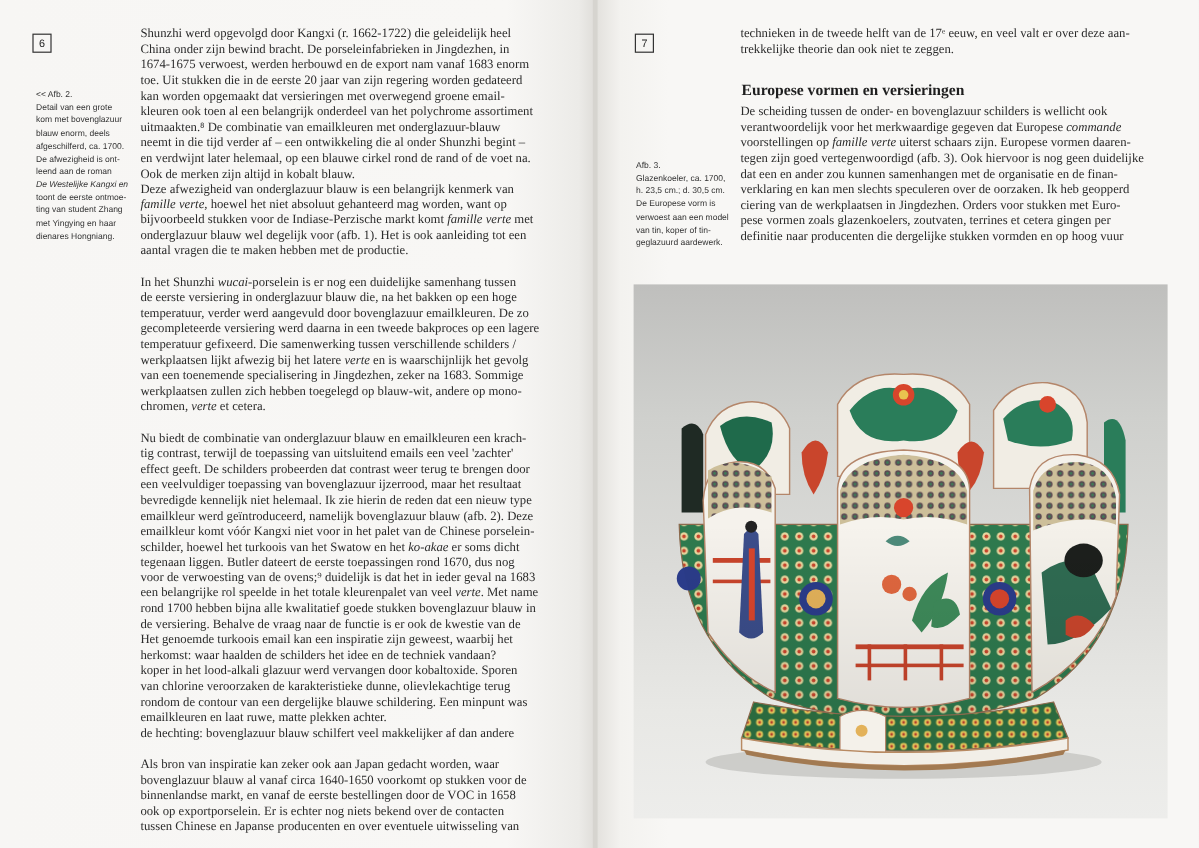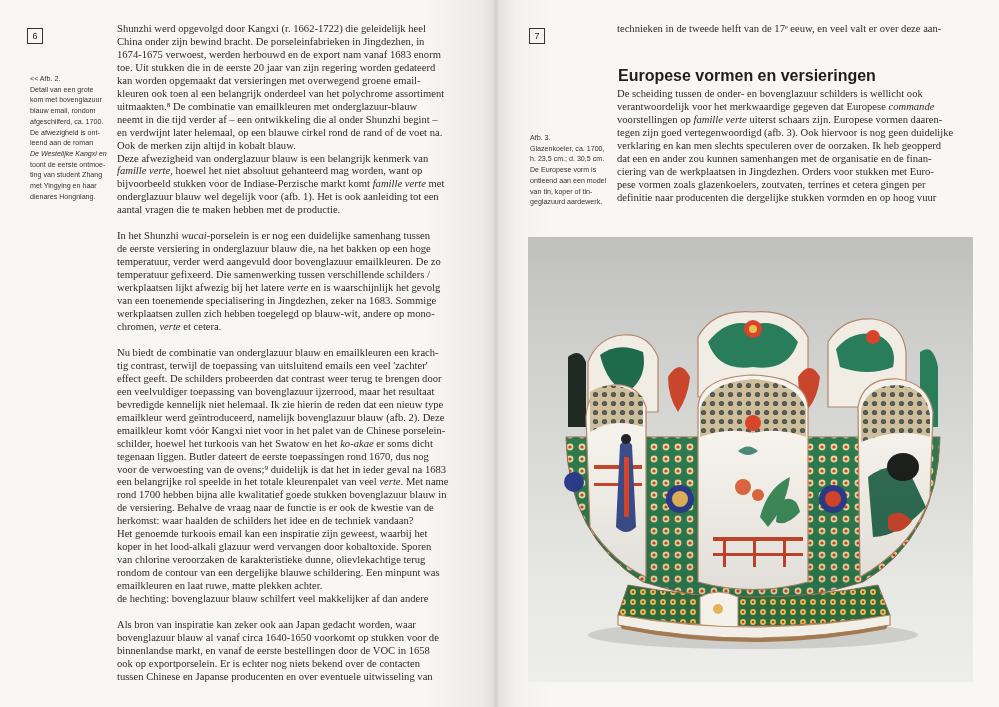--- a/index.html
+++ b/index.html
@@ -24,22 +24,22 @@
     font-size:7.1px; line-height:10.7px; color:#333; font-weight:normal;
   }
   .caption .ln { display:block; white-space:nowrap; }
 
   .col { position:absolute; font-size:10.6px; line-height:12.95px; color:#2b2b2b; }
   .col .ln { display:block; white-space:nowrap; }
   .col p { margin:0; }
   .gap { height:13px; }
 
   .heading {
-    position:absolute; font-family:Liberation Sans, sans-serif;
-    font-size:16px; font-weight:bold; color:#1e1e1e; white-space:nowrap;
+    position:absolute; font-family:Liberation Serif, serif;
+    font-size:13px; font-weight:bold; color:#1e1e1e; white-space:nowrap;
   }
 
   .photo {
     position:absolute; left:528px; top:237px; width:445px; height:445px;
     background:linear-gradient(to bottom,#bfbfbd 0%,#cfd0cd 25%,#dcdcd9 55%,#e8e8e5 80%,#ededeb 100%);
     overflow:hidden;
   }
 </style>
 </head>
 <body>
@@ -47,21 +47,21 @@
 <div class="page page-left"></div>
 <div class="page page-right"></div>
 <div class="gutter"></div>
 
 <div class="page-num" style="left:27px;top:28px;">6</div>
 
 <div class="caption" style="left:30px;top:74px;">
   <span class="ln">&lt;&lt; Afb. 2.</span>
   <span class="ln">Detail van een grote</span>
   <span class="ln">kom met bovenglazuur</span>
-  <span class="ln">blauw email, rondom</span>
+  <span class="ln">blauw enorm, deels</span>
   <span class="ln">afgeschilferd, ca. 1700.</span>
   <span class="ln">De afwezigheid is ont-</span>
   <span class="ln">leend aan de roman</span>
   <span class="ln" style="font-style:italic">De Westelijke Kangxi en</span>
   <span class="ln">toont de eerste ontmoe-</span>
   <span class="ln">ting van student Zhang</span>
   <span class="ln">met Yingying en haar</span>
   <span class="ln">dienares Hongniang.</span>
 </div>
 
@@ -81,20 +81,21 @@
       <span class="ln"><i>famille verte</i>, hoewel het niet absoluut gehanteerd mag worden, want op</span>
       <span class="ln">bijvoorbeeld stukken voor de Indiase-Perzische markt komt <i>famille verte</i> met</span>
       <span class="ln">onderglazuur blauw wel degelijk voor (afb. 1). Het is ook aanleiding tot een</span>
       <span class="ln">aantal vragen die te maken hebben met de productie.</span>
     </p>
   <div class="gap"></div>
   <p id="lp1">
       <span class="ln">In het Shunzhi <i>wucai</i>-porselein is er nog een duidelijke samenhang tussen</span>
       <span class="ln">de eerste versiering in onderglazuur blauw die, na het bakken op een hoge</span>
       <span class="ln">temperatuur, verder werd aangevuld door bovenglazuur emailkleuren. De zo</span>
+      <span class="ln">gecompleteerde versiering werd daarna in een tweede bakproces op een lagere</span>
       <span class="ln">temperatuur gefixeerd. Die samenwerking tussen verschillende schilders /</span>
       <span class="ln">werkplaatsen lijkt afwezig bij het latere <i>verte</i> en is waarschijnlijk het gevolg</span>
       <span class="ln">van een toenemende specialisering in Jingdezhen, zeker na 1683. Sommige</span>
       <span class="ln">werkplaatsen zullen zich hebben toegelegd op blauw-wit, andere op mono-</span>
       <span class="ln">chromen, <i>verte</i> et cetera.</span>
     </p>
   <div class="gap"></div>
   <p id="lp2">
       <span class="ln">Nu biedt de combinatie van onderglazuur blauw en emailkleuren een krach-</span>
       <span class="ln">tig contrast, terwijl de toepassing van uitsluitend emails een veel 'zachter'</span>
@@ -102,22 +103,22 @@
       <span class="ln">een veelvuldiger toepassing van bovenglazuur ijzerrood, maar het resultaat</span>
       <span class="ln">bevredigde kennelijk niet helemaal. Ik zie hierin de reden dat een nieuw type</span>
       <span class="ln">emailkleur werd geïntroduceerd, namelijk bovenglazuur blauw (afb. 2). Deze</span>
       <span class="ln">emailkleur komt vóór Kangxi niet voor in het palet van de Chinese porselein-</span>
       <span class="ln">schilder, hoewel het turkoois van het Swatow en het <i>ko-akae</i> er soms dicht</span>
       <span class="ln">tegenaan liggen. Butler dateert de eerste toepassingen rond 1670, dus nog</span>
       <span class="ln">voor de verwoesting van de ovens;⁹ duidelijk is dat het in ieder geval na 1683</span>
       <span class="ln">een belangrijke rol speelde in het totale kleurenpalet van veel <i>verte</i>. Met name</span>
       <span class="ln">rond 1700 hebben bijna alle kwalitatief goede stukken bovenglazuur blauw in</span>
       <span class="ln">de versiering. Behalve de vraag naar de functie is er ook de kwestie van de</span>
+      <span class="ln">Het genoemde turkoois email kan een inspiratie zijn geweest, waarbij het</span>
       <span class="ln">herkomst: waar haalden de schilders het idee en de techniek vandaan?</span>
-      <span class="ln">Het genoemde turkoois email kan een inspiratie zijn geweest, waarbij het</span>
       <span class="ln">koper in het lood-alkali glazuur werd vervangen door kobaltoxide. Sporen</span>
       <span class="ln">van chlorine veroorzaken de karakteristieke dunne, olievlekachtige terug</span>
       <span class="ln">rondom de contour van een dergelijke blauwe schildering. Een minpunt was</span>
       <span class="ln">emailkleuren en laat ruwe, matte plekken achter.</span>
       <span class="ln">de hechting: bovenglazuur blauw schilfert veel makkelijker af dan andere</span>
     </p>
   <div class="gap"></div>
   <p id="lp3">
       <span class="ln">Als bron van inspiratie kan zeker ook aan Japan gedacht worden, waar</span>
       <span class="ln">bovenglazuur blauw al vanaf circa 1640-1650 voorkomt op stukken voor de</span>
@@ -127,38 +128,39 @@
     </p>
 </div>
 
 <div class="page-num" style="left:529px;top:28px;">7</div>
 
 <div class="caption" style="left:530px;top:133px;">
   <span class="ln">Afb. 3.</span>
   <span class="ln">Glazenkoeler, ca. 1700,</span>
   <span class="ln">h. 23,5 cm.; d. 30,5 cm.</span>
   <span class="ln">De Europese vorm is</span>
-  <span class="ln">ontleend aan een model</span>
+  <span class="ln">verwoest aan een model</span>
   <span class="ln">van tin, koper of tin-</span>
   <span class="ln">geglazuurd aardewerk.</span>
 </div>
 
 <div class="col" style="left:617px;top:23px;width:360px;" id="rintro">
     <span class="ln">technieken in de tweede helft van de 17ᵉ eeuw, en veel valt er over deze aan-</span>
+    <span class="ln">trekkelijke theorie dan ook niet te zeggen.</span>
   </div>
 
 <div class="heading" style="left:618px;top:67px;">Europese vormen en versieringen</div>
 
 <div class="col" style="left:617px;top:88px;width:360px;" id="rsection">
     <span class="ln">De scheiding tussen de onder- en bovenglazuur schilders is wellicht ook</span>
     <span class="ln">verantwoordelijk voor het merkwaardige gegeven dat Europese <i>commande</i></span>
     <span class="ln">voorstellingen op <i>famille verte</i> uiterst schaars zijn. Europese vormen daaren-</span>
     <span class="ln">tegen zijn goed vertegenwoordigd (afb. 3). Ook hiervoor is nog geen duidelijke</span>
+    <span class="ln">dat een en ander zou kunnen samenhangen met de organisatie en de finan-</span>
     <span class="ln">verklaring en kan men slechts speculeren over de oorzaken. Ik heb geopperd</span>
-    <span class="ln">dat een en ander zou kunnen samenhangen met de organisatie en de finan-</span>
     <span class="ln">ciering van de werkplaatsen in Jingdezhen. Orders voor stukken met Euro-</span>
     <span class="ln">pese vormen zoals glazenkoelers, zoutvaten, terrines et cetera gingen per</span>
     <span class="ln">definitie naar producenten die dergelijke stukken vormden en op hoog vuur</span>
   </div>
 
 <div class="photo">
   <svg width="445" height="445" viewBox="0 0 445 445">
     <defs>
       <pattern id="greenGrid" width="12" height="12" patternUnits="userSpaceOnUse">
         <rect width="12" height="12" fill="#2e7a4e"></rect>

